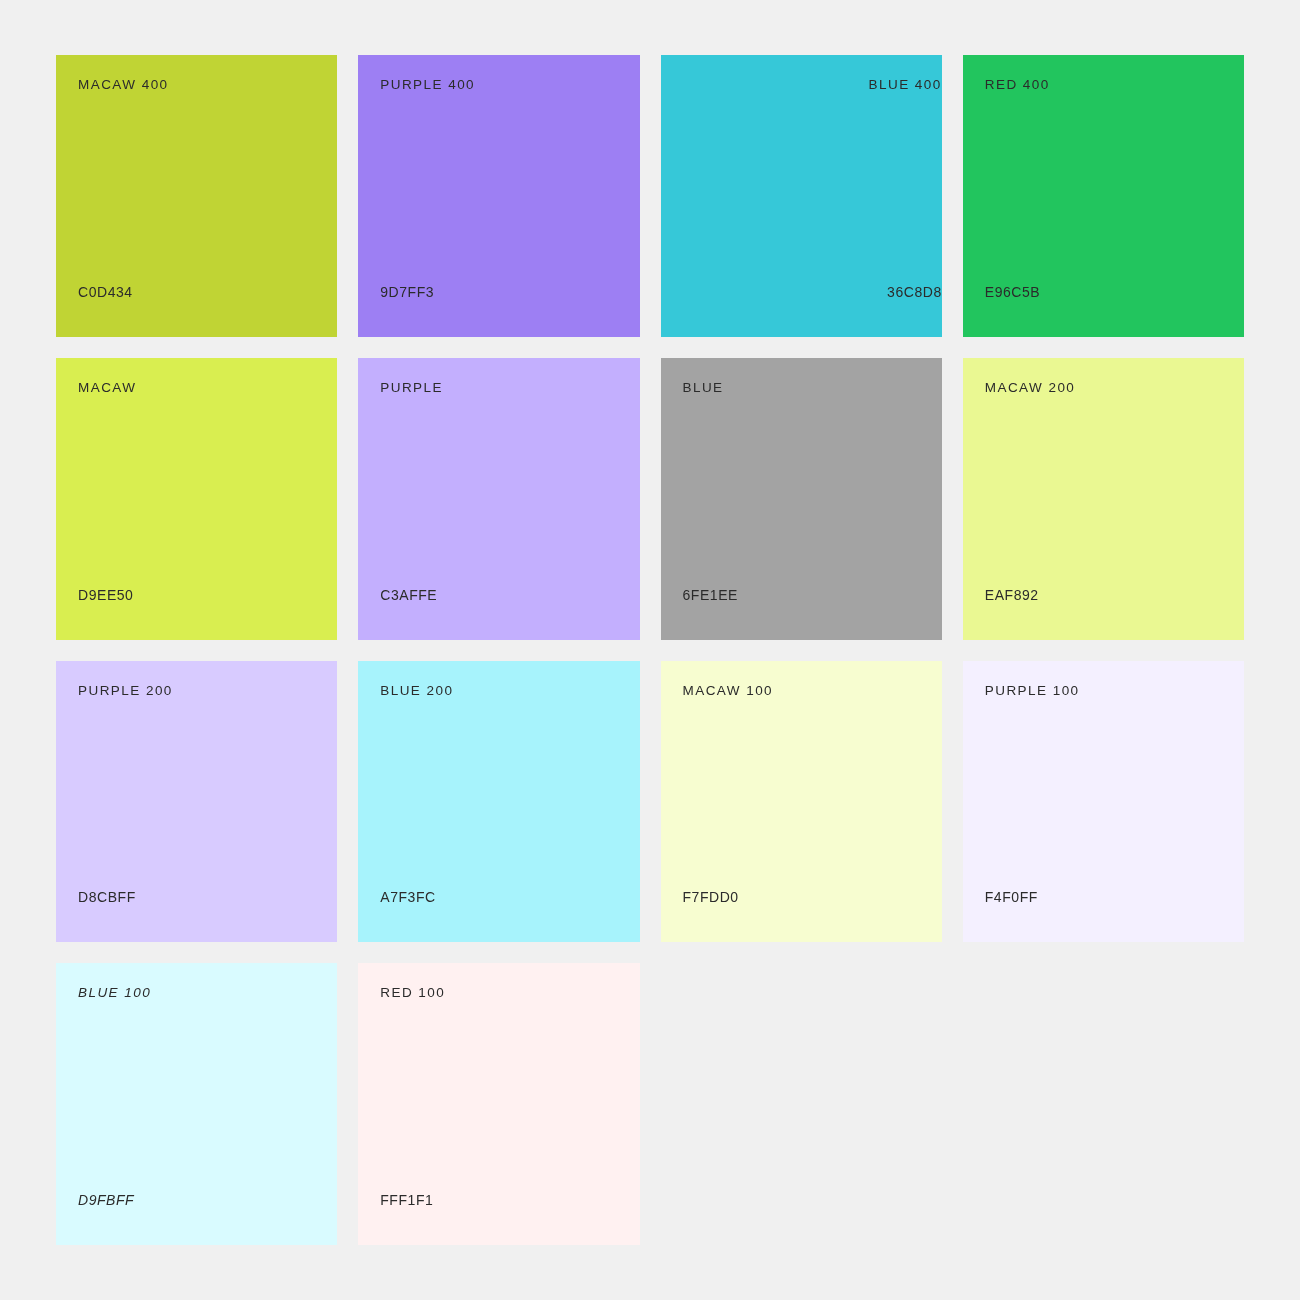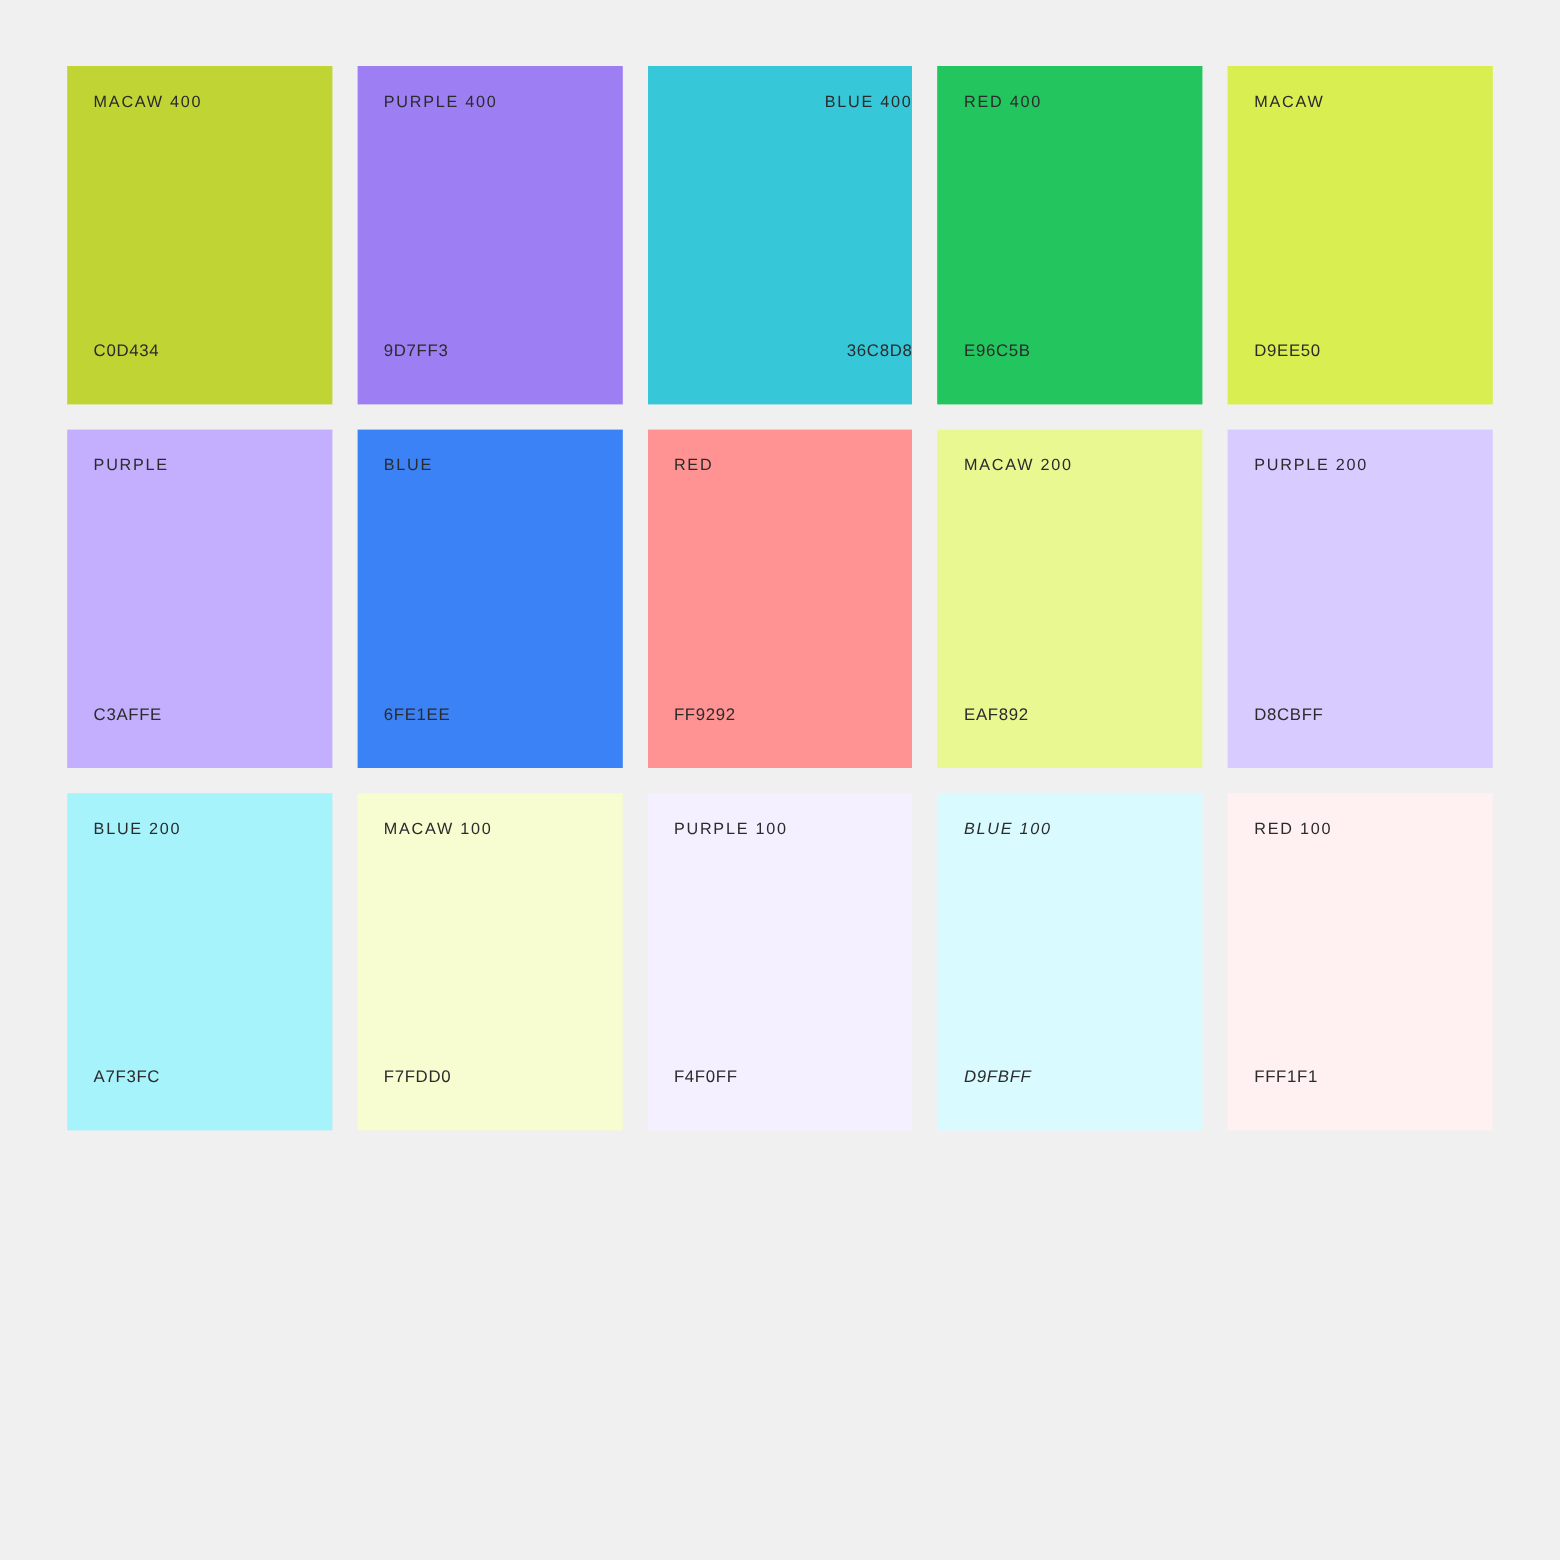--- a/index.html
+++ b/index.html
@@ -17,21 +17,21 @@
     -webkit-font-smoothing: antialiased;
   }
 
   #palette-grid {
     position: absolute;
     left: 56px;
     top: 55px;
     width: 1188px;
     height: 1190px;
     display: grid;
-    grid-template-columns: repeat(5, 1fr);
+    grid-template-columns: repeat(4, 1fr);
     grid-template-rows: repeat(4, 1fr);
     column-gap: 21px;
     row-gap: 21px;
   }
 
   .swatch {
     position: relative;
     display: flex;
     flex-direction: column;
     justify-content: space-between;
@@ -78,27 +78,23 @@
       <div class="swatch-hex">E96C5B</div>
     </div>
     <div class="swatch" style="background: rgb(217, 238, 80);">
       <div class="swatch-name">MACAW</div>
       <div class="swatch-hex">D9EE50</div>
     </div>
     <div class="swatch" style="background: rgb(195, 175, 254);">
       <div class="swatch-name">PURPLE</div>
       <div class="swatch-hex">C3AFFE</div>
     </div>
-    <div class="swatch" style="background: #3b82f6;">
+    <div class="swatch" style="background: #a3a3a3;">
       <div class="swatch-name">BLUE</div>
       <div class="swatch-hex">6FE1EE</div>
-    </div>
-    <div class="swatch" style="background: rgb(255, 146, 146);">
-      <div class="swatch-name">RED</div>
-      <div class="swatch-hex">FF9292</div>
     </div>
     <div class="swatch" style="background: rgb(234, 248, 146); gap: 40px;">
       <div class="swatch-name">MACAW 200</div>
       <div class="swatch-hex">EAF892</div>
     </div>
     <div class="swatch" style="background: rgb(216, 203, 255);">
       <div class="swatch-name">PURPLE 200</div>
       <div class="swatch-hex">D8CBFF</div>
     </div>
     <div class="swatch" style="background: rgb(167, 243, 252);">

